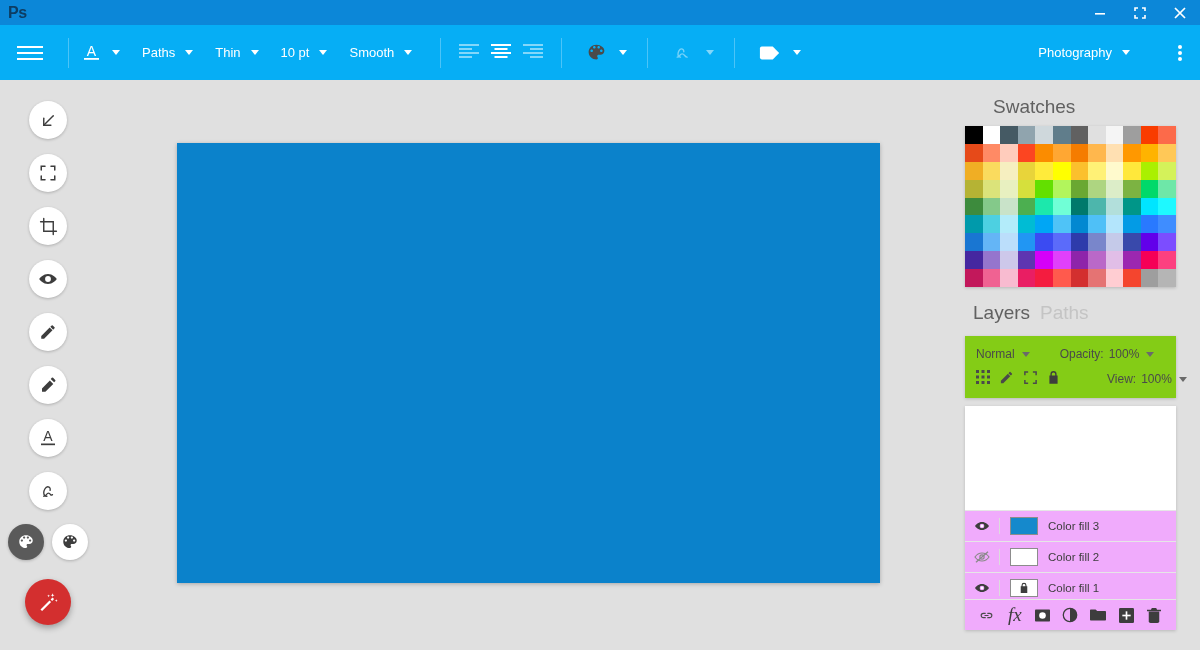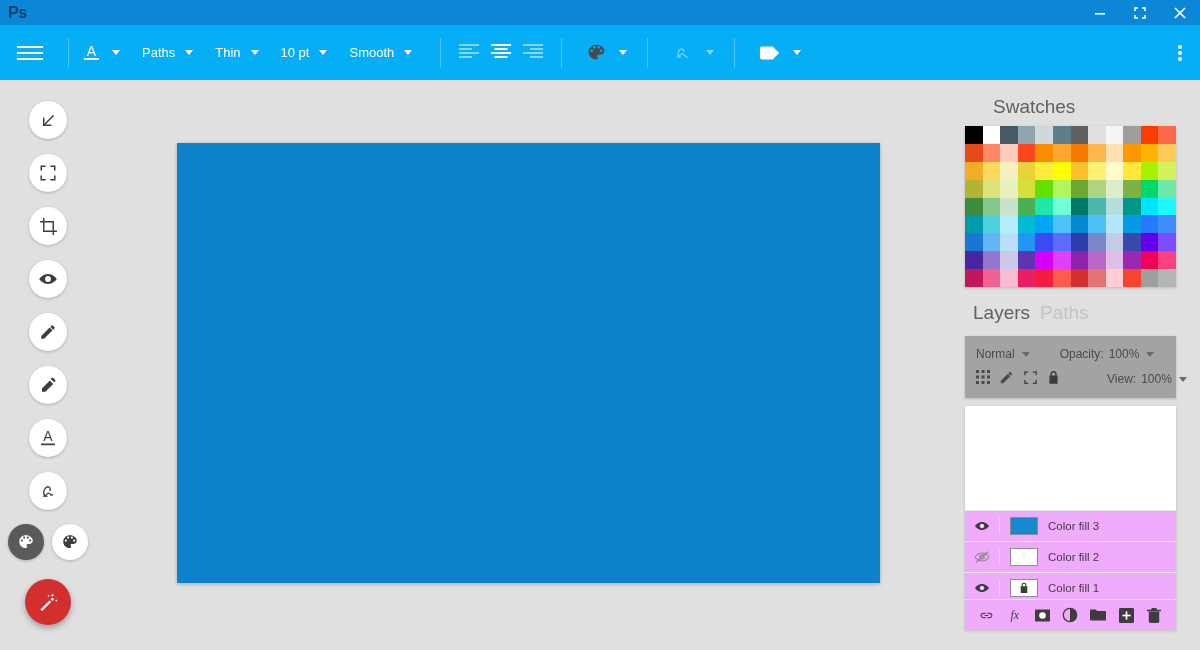--- a/index.html
+++ b/index.html
@@ -86,21 +86,21 @@
 
   .swatch-grid {
     position: absolute; left: 965px; top: 126px; width: 211px; height: 161px;
     display: grid; grid-template-columns: repeat(12, 1fr); grid-template-rows: repeat(9, 1fr);
     box-shadow: 0 1px 3px rgba(0,0,0,0.18);
   }
   .swatch-grid div { width: 100%; height: 100%; }
 
   .layers-ctrl {
     position: absolute; left: 965px; top: 336px; width: 211px; height: 62px;
-    background: #a3a3a3; box-shadow: 0 1px 3px rgba(0,0,0,0.18);
+    background: #84cc16; box-shadow: 0 1px 3px rgba(0,0,0,0.18);
   }
   .lc-row1 { position: absolute; top: 6px; left: 0; width: 100%; height: 24px; display: flex; align-items: center; }
   .lc-row2 { position: absolute; top: 31px; left: 0; width: 100%; height: 24px; display: flex; align-items: center; }
   .lc-label { font-size: 12px; color: #4a4a4a; white-space: nowrap; }
   .caret-dk {
     width: 0; height: 0; border-left: 4px solid transparent; border-right: 4px solid transparent;
     border-top: 5px solid #6a6a6a; display: inline-block;
   }
   .lock-icons { display: flex; align-items: center; gap: 9px; padding-left: 11px; }
 
@@ -257,20 +257,24 @@
 
     <div class="tb-group" style="margin-left:10px;">
       <span class="tb-icon">
         <svg width="22" height="16" viewBox="0 0 24 16" fill="#fff">
           <path d="M3 1h12l7 7-7 7H3a2 2 0 0 1-2-2V3a2 2 0 0 1 2-2z"></path>
         </svg>
       </span>
       <span class="caret"></span>
     </div>
 
+    <div class="workspace">
+      <span class="tb-text">Photography</span>
+      <span class="caret"></span>
+    </div>
     <div class="kebab">
       <div>
           <span></span>
           <span></span>
           <span></span>
         </div>
     </div>
   </div>
 
   <div class="toolrail">
@@ -561,21 +565,21 @@
       </div>
     <div class="layer-footer">
       <span class="lf-icon">
         <svg width="15" height="15" viewBox="0 0 24 24" fill="none" stroke="#4a4a4a" stroke-width="1.9" stroke-linecap="round">
           <path d="M9.5 12h5"></path>
             <path d="M10 8.5H7a3.5 3.5 0 0 0 0 7h3"></path>
             <path d="M14 8.5h3a3.5 3.5 0 0 1 0 7h-3"></path>
         </svg>
       </span>
       <span class="lf-icon">
-        <span style="font-family:'Liberation Serif', serif; font-style:italic; font-size:12px; color:#3d3d3d;">fx</span>
+        <span style="font-family:'Liberation Serif', serif; font-style:italic; font-size:19px; color:#3d3d3d;">fx</span>
       </span>
       <span class="lf-icon">
         <svg width="15" height="15" viewBox="0 0 20 20" fill="#3d3d3d">
             <rect width="20" height="16" y="2" rx="1"></rect>
             <circle cx="10" cy="10" r="4.4" fill="#fff"></circle>
           </svg>
       </span>
       <span class="lf-icon">
         <svg width="16" height="16" viewBox="0 0 20 20">
             <circle cx="10" cy="10" r="8.4" fill="none" stroke="#3d3d3d" stroke-width="1.6"></circle>

